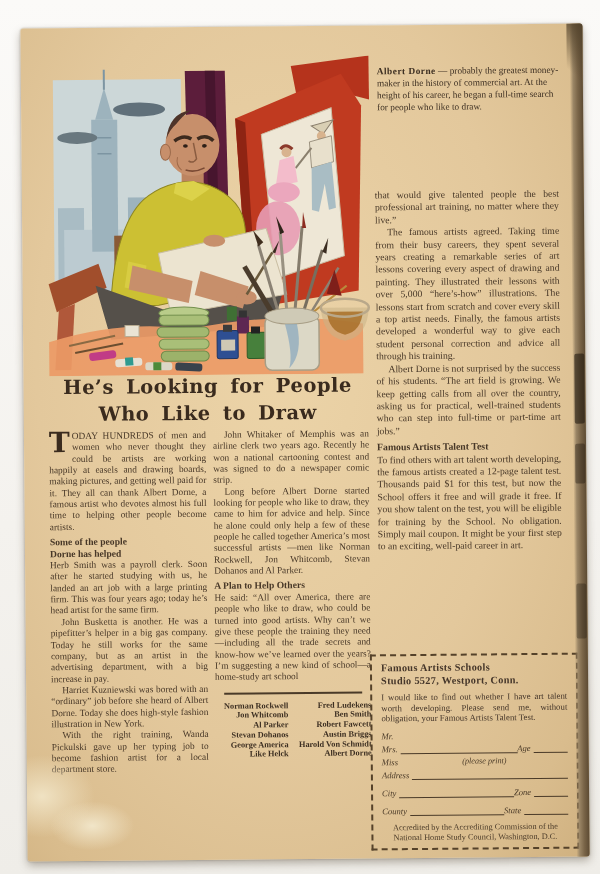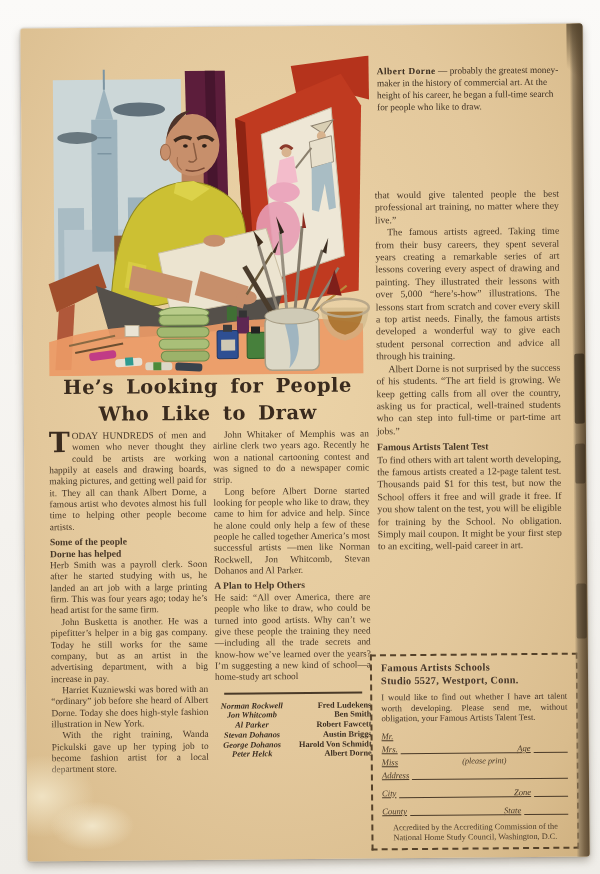--- a/index.html
+++ b/index.html
@@ -46,36 +46,36 @@
   .col-left{left:25px;width:157px;}
   .col-mid{left:189px;width:156px;}
   .col p{margin:0;}
   .col p.ind{text-indent:11px;}
   .subhead{font-weight:bold;font-size:9.6px;line-height:11.5px;margin:3px 0 1px;text-align:left;}
   .dropcap{float:left;font-family:"DejaVu Serif",serif;font-weight:bold;
     font-size:28px;line-height:22px;padding:1px 2px 0 0;color:#3a2b1e;}
   .divider{border:none;border-top:2px solid #4a3a28;width:88%;margin:9px auto 7px;}
   .artists-title{text-align:center;font-weight:bold;font-size:10px;line-height:12.5px;}
   .artists{display:flex;margin-top:5px;font-size:8.3px;line-height:9.7px;font-weight:bold;color:#3d2f22;}
-  .artists .acol1{width:50%;text-align:center;padding-right:5px;font-style:italic;}
+  .artists .acol1{width:50%;text-align:right;padding-right:5px;}
   .artists .acol2{width:50%;text-align:right;padding-left:5px;}
   
   .col-right{position:absolute;left:353px;top:164px;width:184px;
     text-align:justify;font-size:9.7px;line-height:12.4px;color:#473727;}
   .col-right p{margin:0;}
   .col-right p.ind{text-indent:12px;}
   .col-right .subhead{font-size:9.8px;margin:4px 0 1px;}
   
   .coupon{position:absolute;left:344px;top:629px;width:186px;
     border:2px dashed #55422a;padding:6px 9px 6px 9px;color:#45362a;}
   .coupon-title{font-weight:bold;font-size:10.3px;line-height:12.5px;letter-spacing:.3px;}
   .coupon-body{margin-top:5px;font-size:8.8px;line-height:10.6px;text-align:justify;}
   .cform{margin-top:7px;font-style:italic;font-size:8.6px;line-height:10px;color:#4a3a28;}
   .frow{display:flex;align-items:flex-end;margin-top:3px;}
-  .frow .lbl{white-space:nowrap;padding-right:3px;text-decoration:underline;}
+  .frow .lbl{white-space:nowrap;padding-right:3px;}
   .fline{flex:1;border-bottom:1px solid #4a3a28;height:9px;}
   .fline.short{flex:0 0 34px;}
   .fline.mid{flex:0 0 44px;}
   .pprint{text-align:center;flex:1;font-size:8.2px;}
   .accred{margin-top:7px;text-align:center;font-style:normal;font-size:8.3px;line-height:9.8px;}
 </style>
 </head>
 <body>
 
 <div class="page">
@@ -248,22 +248,22 @@
     <p>He said: “All over America, there are people who like to draw, who could be turned into good artists. Why can’t we give these people the training they need—including all the trade secrets and know-how we’ve learned over the years? I’m suggesting a new kind of school—a home-study art school</p>
     <hr class="divider">
     <div class="artists-title">
     </div>
     <div class="artists">
       <div class="acol1">
         <div>Norman Rockwell</div>
         <div>Jon Whitcomb</div>
         <div>Al Parker</div>
         <div>Stevan Dohanos</div>
-        <div>George Dohanos</div>
-        <div>Peter Helck</div>
+        <div>George America</div>
+        <div>Like Helck</div>
       </div>
       <div class="acol2">
         <div>Fred Ludekens</div>
         <div>Ben Smith</div>
         <div>Robert Fawcett</div>
         <div>Austin Briggs</div>
         <div>Harold Von Schmidt</div>
         <div>Albert Dorne</div>
       </div>
     </div>

